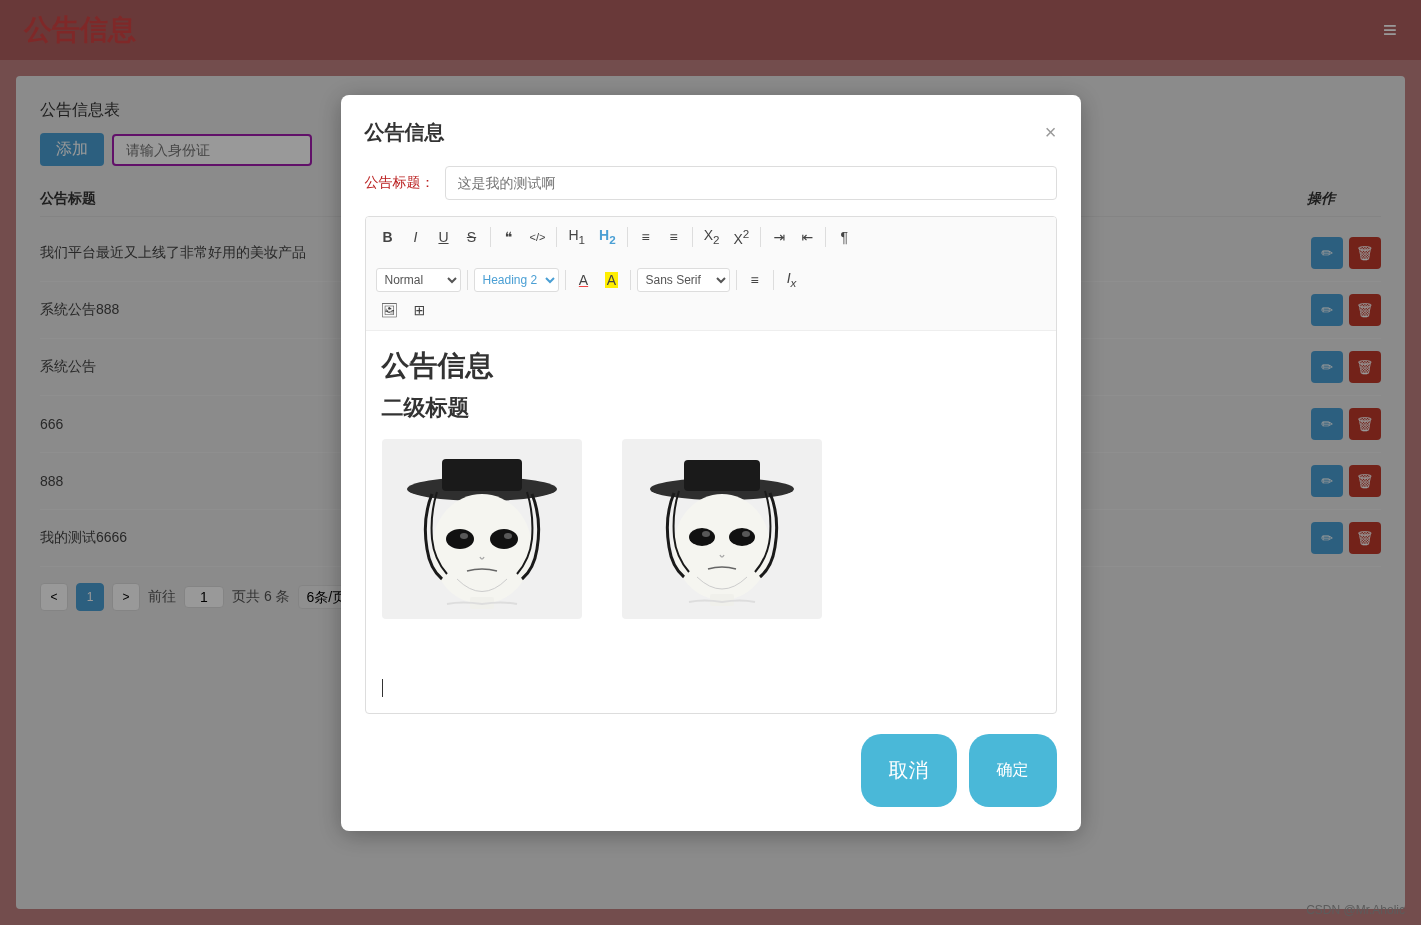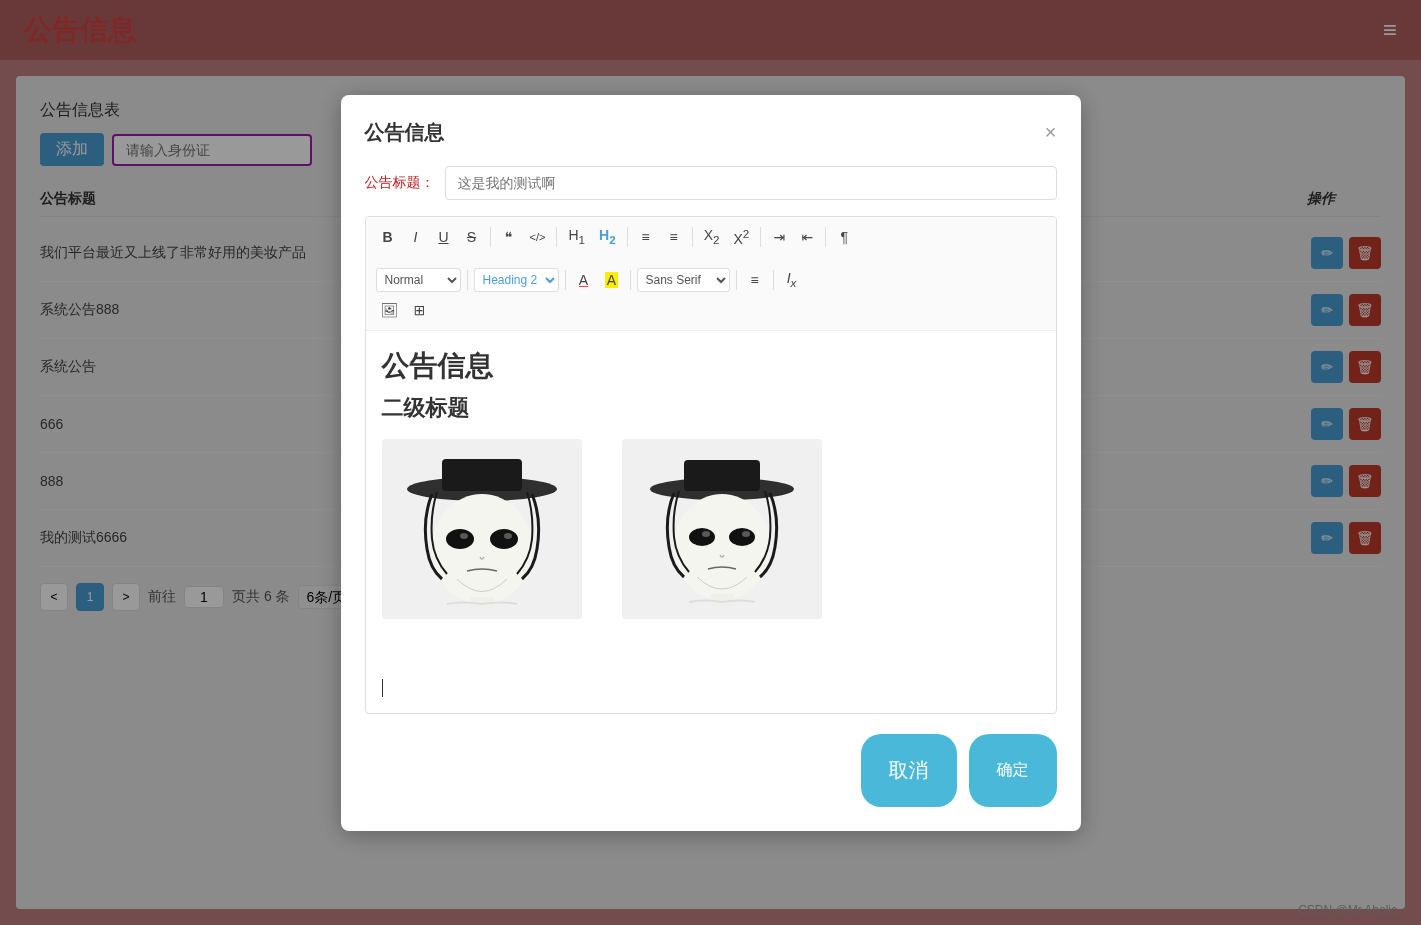--- a/index.html
+++ b/index.html
@@ -381,21 +381,21 @@
       border: none;
       padding: 26px 28px;
       border-radius: 20px;
       font-size: 16px;
       cursor: pointer;
     }
 
     .csdn-watermark {
       position: fixed;
       bottom: 8px;
-      right: 24px;
+      right: 16px;
       font-size: 12px;
       color: #999;
       margin-left: 19px;
     }
   </style>
 </head>
 <body>
 
 <div class="bg-page">
   <div class="bg-header">

